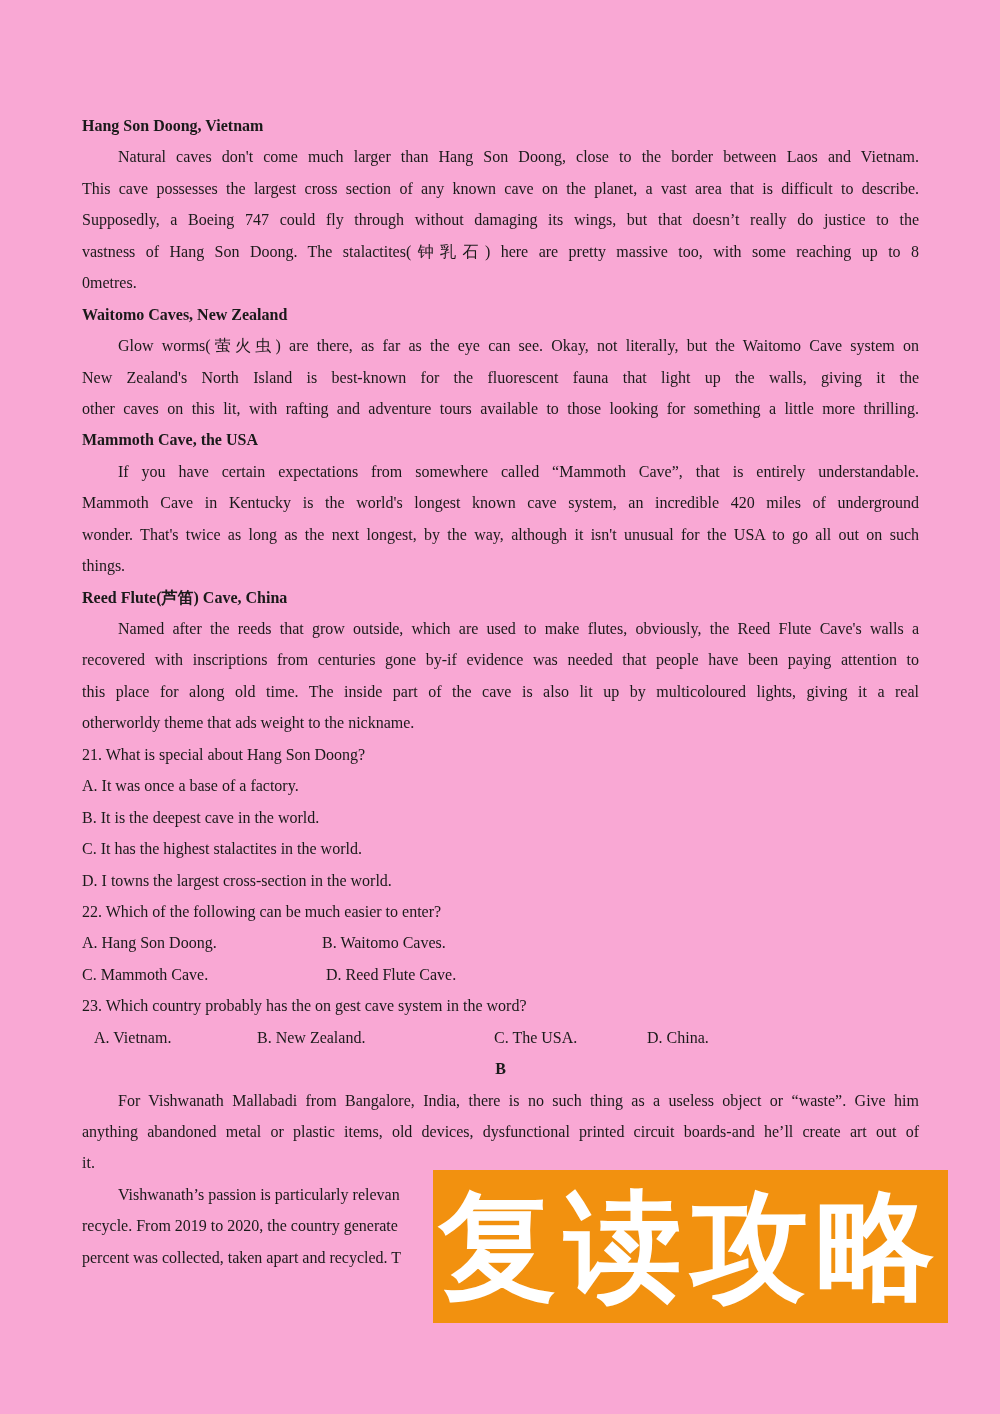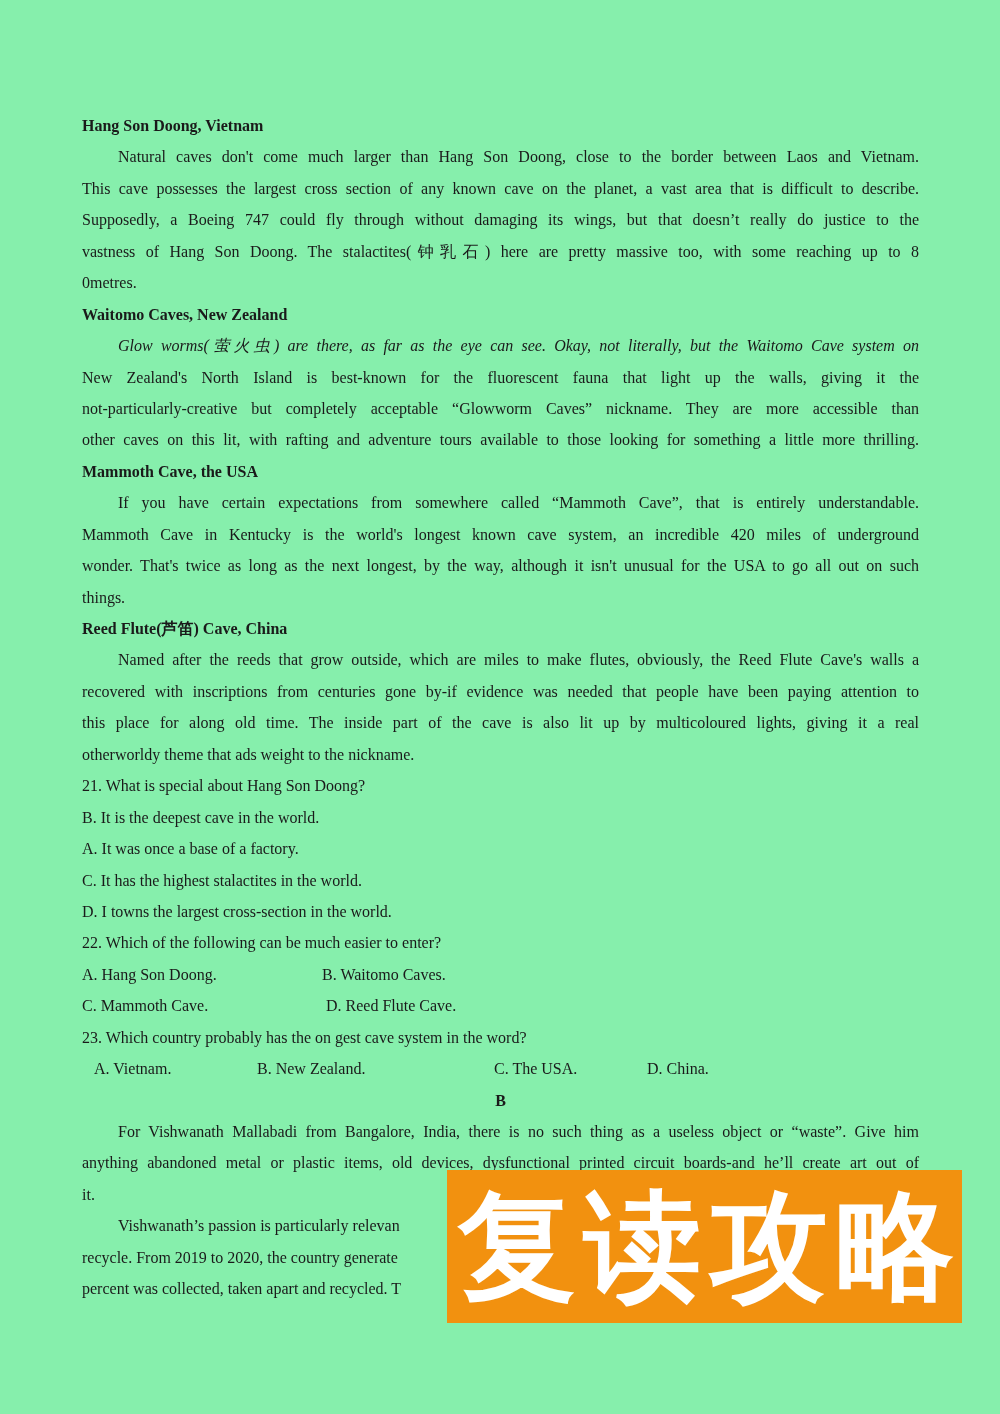--- a/index.html
+++ b/index.html
@@ -1,20 +1,20 @@
 <!DOCTYPE html>
 <html><head>
 <meta charset="utf-8">
 <style>
   html, body { margin: 0; padding: 0; background: #ffffff; }
   .page {
     position: relative;
     width: 1000px;
     height: 1414px;
-    background: #86efac;
+    background: #f9a8d4;
     overflow: hidden;
     font-family: "Liberation Serif", "DejaVu Serif", serif;
     color: #1a1a1a;
   }
   .content {
     position: absolute;
     left: 82px;
     top: 110px;
     width: 837px;
   }
@@ -25,29 +25,29 @@
     font-size: 16px;
     white-space: normal;
     overflow: visible;
   }
   .bline.just { text-align: justify; text-align-last: justify; }
   .bline.bold { font-weight: bold; }
   .bline.center { text-align: center; }
   .bline .cell { position: absolute; top: 0; white-space: nowrap; }
   .banner {
     position: absolute;
-    left: 447px;
+    left: 433px;
     top: 1170px;
     width: 515px;
     height: 153px;
     background: #F2910F;
     z-index: 5;
     display: flex;
     align-items: center;
-    justify-content: flex-end;
+    justify-content: center;
     overflow: hidden;
   }
   .banner .banner-text {
     font-family: "DejaVu Sans", "Liberation Sans", sans-serif;
     font-weight: 700;
     color: #ffffff;
     font-size: 118px;
     letter-spacing: 8px;
     line-height: 153px;
     white-space: nowrap;
@@ -58,37 +58,36 @@
 
 <div class="page">
   <div class="content" id="doc-content">
       <div class="bline bold">Hang Son Doong, Vietnam</div>
       <div class="bline just" style="text-indent: 36px;">Natural caves don't come much larger than Hang Son Doong, close to the border between Laos and Vietnam.</div>
       <div class="bline just">This cave possesses the largest cross section of any known cave on the planet, a vast area that is difficult to describe.</div>
       <div class="bline just">Supposedly, a Boeing 747 could fly through without damaging its wings, but that doesn’t really do justice to the</div>
       <div class="bline just">vastness of Hang Son Doong. The stalactites(钟乳石) here are pretty massive too, with some reaching up to 8</div>
       <div class="bline">0metres.</div>
       <div class="bline bold">Waitomo Caves, New Zealand</div>
-      <div class="bline just" style="text-indent: 36px; font-style: italic;">Glow worms(萤火虫) are there, as far as the eye can see. Okay, not literally, but the Waitomo Cave system on</div>
+      <div class="bline just" style="text-indent: 36px;">Glow worms(萤火虫) are there, as far as the eye can see. Okay, not literally, but the Waitomo Cave system on</div>
       <div class="bline just">New Zealand's North Island is best-known for the fluorescent fauna that light up the walls, giving it the</div>
-      <div class="bline just">not-particularly-creative but completely acceptable “Glowworm Caves” nickname. They are more accessible than</div>
       <div class="bline just">other caves on this lit, with rafting and adventure tours available to those looking for something a little more thrilling.</div>
       <div class="bline bold">Mammoth Cave, the USA</div>
       <div class="bline just" style="text-indent: 36px;">If you have certain expectations from somewhere called “Mammoth Cave”, that is entirely understandable.</div>
       <div class="bline just">Mammoth Cave in Kentucky is the world's longest known cave system, an incredible 420 miles of underground</div>
       <div class="bline just">wonder. That's twice as long as the next longest, by the way, although it isn't unusual for the USA to go all out on such</div>
       <div class="bline">things.</div>
       <div class="bline bold">Reed Flute(芦笛) Cave, China</div>
-      <div class="bline just" style="text-indent: 36px;">Named after the reeds that grow outside, which are miles to make flutes, obviously, the Reed Flute Cave's walls a</div>
+      <div class="bline just" style="text-indent: 36px;">Named after the reeds that grow outside, which are used to make flutes, obviously, the Reed Flute Cave's walls a</div>
       <div class="bline just">recovered with inscriptions from centuries gone by-if evidence was needed that people have been paying attention to</div>
       <div class="bline just">this place for along old time. The inside part of the cave is also lit up by multicoloured lights, giving it a real</div>
       <div class="bline">otherworldy theme that ads weight to the nickname.</div>
       <div class="bline">21. What is special about Hang Son Doong?</div>
+      <div class="bline">A. It was once a base of a factory.</div>
       <div class="bline">B. It is the deepest cave in the world.</div>
-      <div class="bline">A. It was once a base of a factory.</div>
       <div class="bline">C. It has the highest stalactites in the world.</div>
       <div class="bline">D. I towns the largest cross-section in the world.</div>
       <div class="bline">22. Which of the following can be much easier to enter?</div>
       <div class="bline">
         <span class="cell" style="left: 0px;">A. Hang Son Doong.</span>
         <span class="cell" style="left: 240px;">B. Waitomo Caves.</span>
       </div>
       <div class="bline">
         <span class="cell" style="left: 0px;">C. Mammoth Cave.</span>
         <span class="cell" style="left: 244px;">D. Reed Flute Cave.</span>

